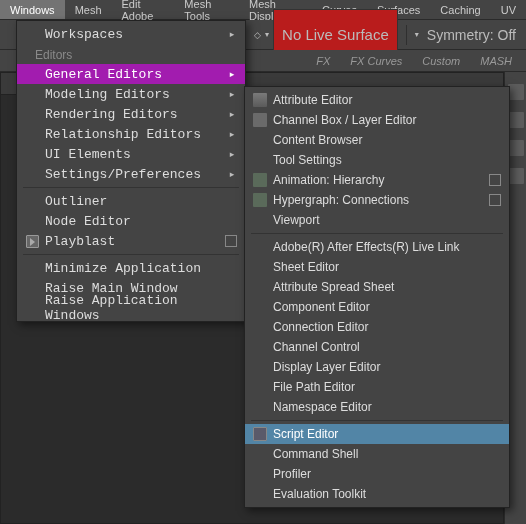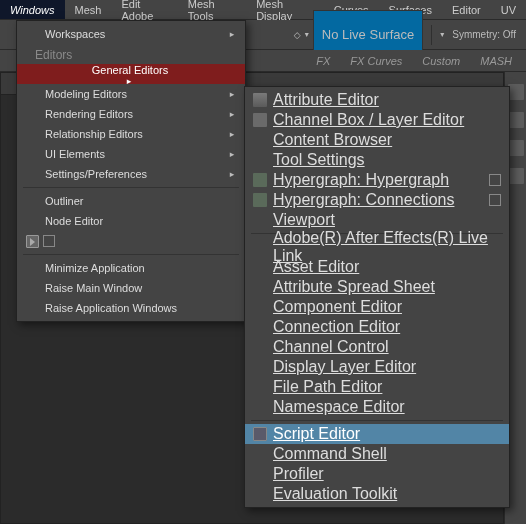--- a/index.html
+++ b/index.html
@@ -1,52 +1,52 @@
 <!DOCTYPE html>
 <html><head>
 <meta charset="utf-8">
 <style>
 * { margin: 0; padding: 0; box-sizing: border-box; font-family: "Segoe UI", Tahoma, sans-serif; }
 body { background: #393939; width: 526px; height: 524px; overflow: hidden; position: relative; color: #ccc; font-size: 11px; }
 
 .menubar { background: #444444; height: 20px; display: flex; align-items: stretch; border-bottom: 1px solid #2a2a2a; }
 .menubar-item { padding: 3px 10px; color: #ccc; cursor: default; display: flex; align-items: center; }
-.menubar-item.active { background: #0f172a; color: #fff; font-style: italic; }
+.menubar-item.active { background: #737373; color: #fff; }
 
 .toolbar-bg { position: absolute; top: 20px; left: 0; right: 0; height: 30px; background: #444; border-bottom: 1px solid #2a2a2a; display: flex; align-items: center; justify-content: flex-end; padding-right: 6px; gap: 8px; }
 .tool-chunk { display: flex; align-items: center; gap: 4px; color: #bbb; }
-.nls { border: 1px solid #333; padding: 16px 8px; background: #0369a1; font-size: 13px; }
-.sym { padding: 2px 4px; font-size: 10px; }
+.nls { border: 1px solid #333; padding: 16px 8px; background: #b91c1c; font-size: 15px; }
+.sym { padding: 2px 4px; font-size: 14px; }
 .divider-v { width: 1px; height: 20px; background: #2f2f2f; }
 
 .shelf-bg { position: absolute; top: 50px; left: 0; right: 0; height: 22px; background: #444; border-bottom: 1px solid #2a2a2a; display: flex; align-items: center; justify-content: flex-end; padding-right: 10px; gap: 12px; color: #999; font-style: italic; }
 .shelf-tab { font-size: 11px; padding: 2px 4px; }
 
 .side-strip { position: absolute; top: 72px; right: 0; width: 22px; bottom: 0; background: #444; border-left: 1px solid #2a2a2a; }
 .side-ic { width: 16px; height: 16px; margin: 12px auto; background: #5d5d5d; border-radius: 1px; }
 
 .viewport-bg { position: absolute; top: 72px; left: 0; right: 22px; bottom: 0; background: #2b2b2b; border: 1px solid #222; }
 .panel-top { height: 22px; background: #3a3a3a; border-bottom: 1px solid #222; }
 
 .dropdown { position: absolute; top: 20px; left: 16px; width: 230px; background: #444444; border: 1px solid #222; box-shadow: 3px 3px 8px rgba(0,0,0,.5); padding: 3px 0; }
 .dd-header { color: #8a8a8a; font-size: 12px; padding: 4px 8px 2px 18px; }
 .dd-item { display: flex; align-items: center; height: 20px; padding: 0 8px 0 4px; color: #ddd; cursor: default; position: relative; }
-.dd-item.highlight { background: #7f1d1d; color: #fff; flex-direction: column; }
+.dd-item.highlight { background: #a21caf; color: #fff; }
 .dd-item .icon-slot { width: 22px; display: flex; justify-content: center; }
-.dd-item .label { flex: 1; padding-left: 2px; font-size: 11px; }
+.dd-item .label { flex: 1; padding-left: 2px; font-size: 13px; font-family: Liberation Mono, monospace; }
 .dd-item .arrow { width: 10px; text-align: center; font-size: 9px; color: #bbb; }
 .dd-item.highlight .arrow { color: #fff; }
 .dd-item .opt-box { width: 12px; height: 12px; border: 1px solid #888; }
 .dd-sep { height: 1px; background: #333; margin: 3px 6px; }
 
 .submenu { position: absolute; top: 86px; left: 244px; width: 266px; background: #444444; border: 1px solid #222; box-shadow: 3px 3px 8px rgba(0,0,0,.5); padding: 3px 0; }
 .sub-item { display: flex; align-items: center; height: 20px; padding: 0 8px 0 4px; color: #ddd; cursor: default; }
 .sub-item.highlight { background: #5285a6; color: #fff; }
 .sub-item .icon-slot { width: 22px; display: flex; justify-content: center; }
-.sub-item .label { flex: 1; padding-left: 2px; font-size: 16px; text-decoration: underline; }
+.sub-item .label { flex: 1; padding-left: 2px; font-size: 12px; }
 .sub-item .opt-box { width: 12px; height: 12px; border: 1px solid #888; }
 
 .mini-icon { width: 14px; height: 14px; background: #666; border-radius: 1px; }
 .mini-icon.attr { background: linear-gradient(#7a7a7a,#5a5a5a); }
 .mini-icon.chan { background: #6a6a6a; }
 .mini-icon.hgraph { background: #5a6a5a; }
 .mini-icon.script { background: #5a5a6a; border: 1px solid #888; }
 .mini-icon.play { width: 13px; height: 13px; border: 1px solid #999; border-radius: 1px; position: relative; }
 .mini-icon.play::after { content: ""; position: absolute; left: 3px; top: 2px; border-left: 5px solid #aaa; border-top: 4px solid transparent; border-bottom: 4px solid transparent; }
 .arrow-glyph::before { content: "▸"; }
@@ -55,21 +55,21 @@
 <body>
 
 <div class="menubar">
   <div class="menubar-item active">Windows</div>
   <div class="menubar-item">Mesh</div>
   <div class="menubar-item">Edit Adobe</div>
   <div class="menubar-item">Mesh Tools</div>
   <div class="menubar-item">Mesh Display</div>
   <div class="menubar-item">Curves</div>
   <div class="menubar-item">Surfaces</div>
-  <div class="menubar-item">Editor</div>
+  <div class="menubar-item">Caching</div>
   <div class="menubar-item">UV</div>
 </div>
 
 <div class="toolbar-bg">
   <div class="tool-chunk">
     <span style="font-size:9px">◇</span>
       <span style="font-size:8px">▾</span>
     <span class="nls">No Live Surface</span>
   </div>
   <div class="divider-v"></div>
@@ -143,20 +143,21 @@
       <span class="label">Outliner</span>
   </div>
   <div class="dd-item">
     <span class="icon-slot"></span>
       <span class="label">Node Editor</span>
   </div>
   <div class="dd-item">
     <span class="icon-slot">
         <span class="mini-icon play"></span>
       </span>
+    <span class="label">Playblast</span>
     <span class="opt-box"></span>
   </div>
 
   <div class="dd-sep"></div>
 
   <div class="dd-item">
     <span class="icon-slot"></span>
       <span class="label">Minimize Application</span>
   </div>
   <div class="dd-item">
@@ -187,42 +188,42 @@
       <span class="label">Content Browser</span>
     </div>
     <div class="sub-item">
       <span class="icon-slot"></span>
       <span class="label">Tool Settings</span>
     </div>
     <div class="sub-item">
       <span class="icon-slot">
         <span class="mini-icon hgraph"></span>
       </span>
-      <span class="label">Hypergraph: Hypergraph</span>
+      <span class="label">Animation: Hierarchy</span>
       <span class="opt-box"></span>
     </div>
     <div class="sub-item">
       <span class="icon-slot">
         <span class="mini-icon hgraph"></span>
       </span>
       <span class="label">Hypergraph: Connections</span>
       <span class="opt-box"></span>
     </div>
     <div class="sub-item">
       <span class="icon-slot"></span>
       <span class="label">Viewport</span>
     </div>
     <div class="dd-sep"></div>
     <div class="sub-item">
       <span class="icon-slot"></span>
       <span class="label">Adobe(R) After Effects(R) Live Link</span>
     </div>
     <div class="sub-item">
       <span class="icon-slot"></span>
-      <span class="label">Asset Editor</span>
+      <span class="label">Sheet Editor</span>
     </div>
     <div class="sub-item">
       <span class="icon-slot"></span>
       <span class="label">Attribute Spread Sheet</span>
     </div>
     <div class="sub-item">
       <span class="icon-slot"></span>
       <span class="label">Component Editor</span>
     </div>
     <div class="sub-item">

